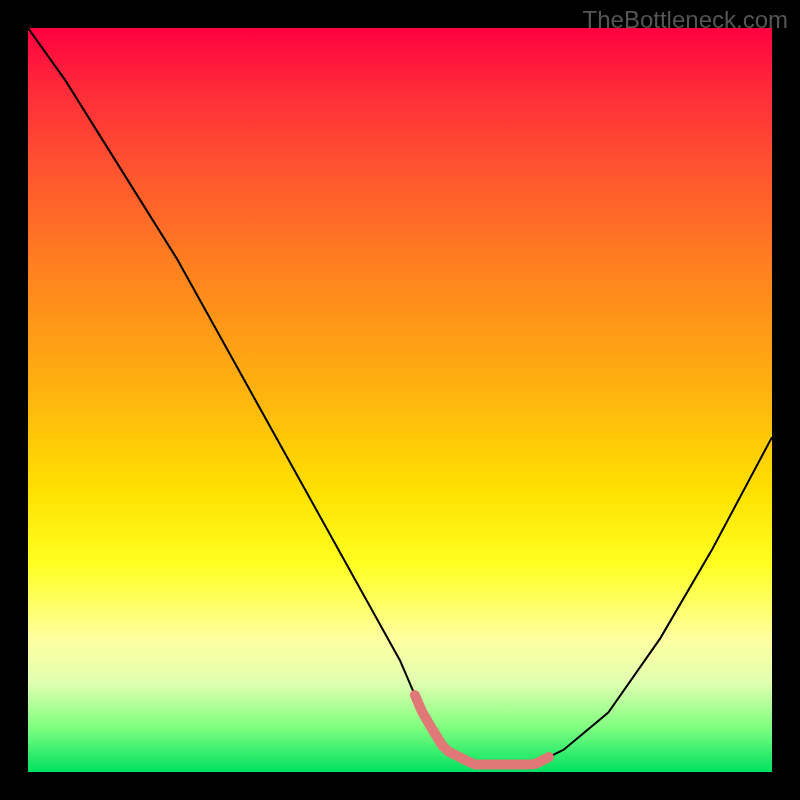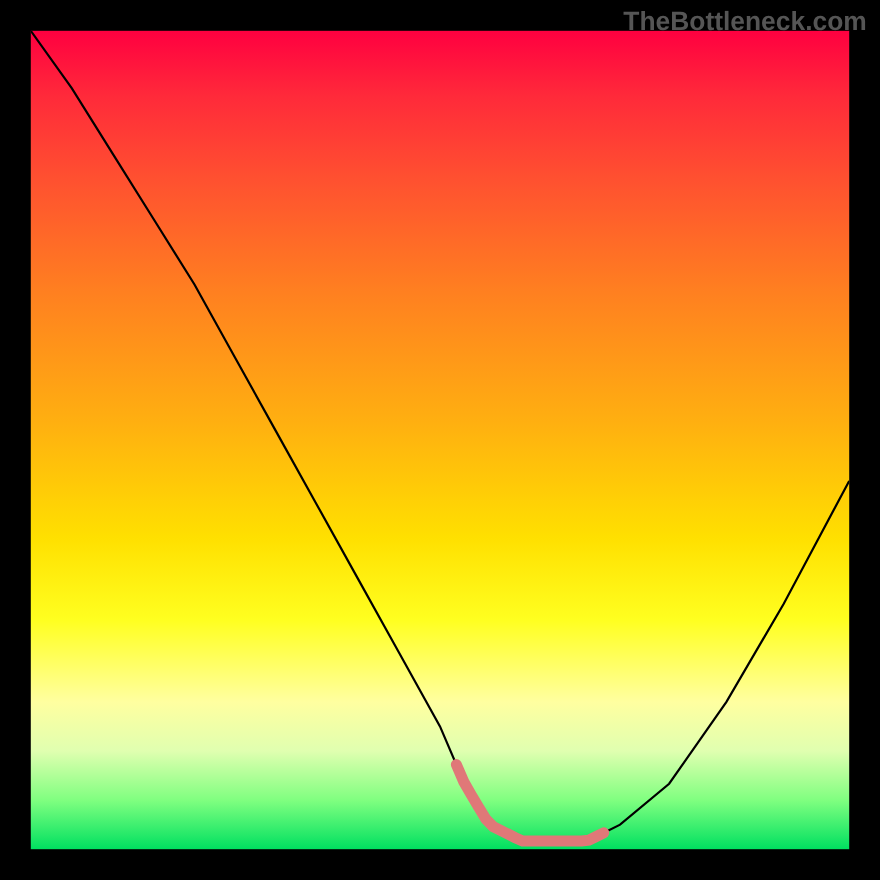--- a/index.html
+++ b/index.html
@@ -10,21 +10,21 @@
     background: #000;
     position: relative;
     font-family: Arial, sans-serif;
   }
   .watermark {
     position: absolute;
     top: 6px;
     right: 12px;
     color: #555;
     font-size: 24px;
-    font-weight: bold;
+    font-weight: normal;
     z-index: 10;
   }
   .plot-area {
     position: absolute;
     left: 28px;
     top: 28px;
     width: 744px;
     height: 744px;
     background: linear-gradient(to bottom,
       #ff0040 0%,

